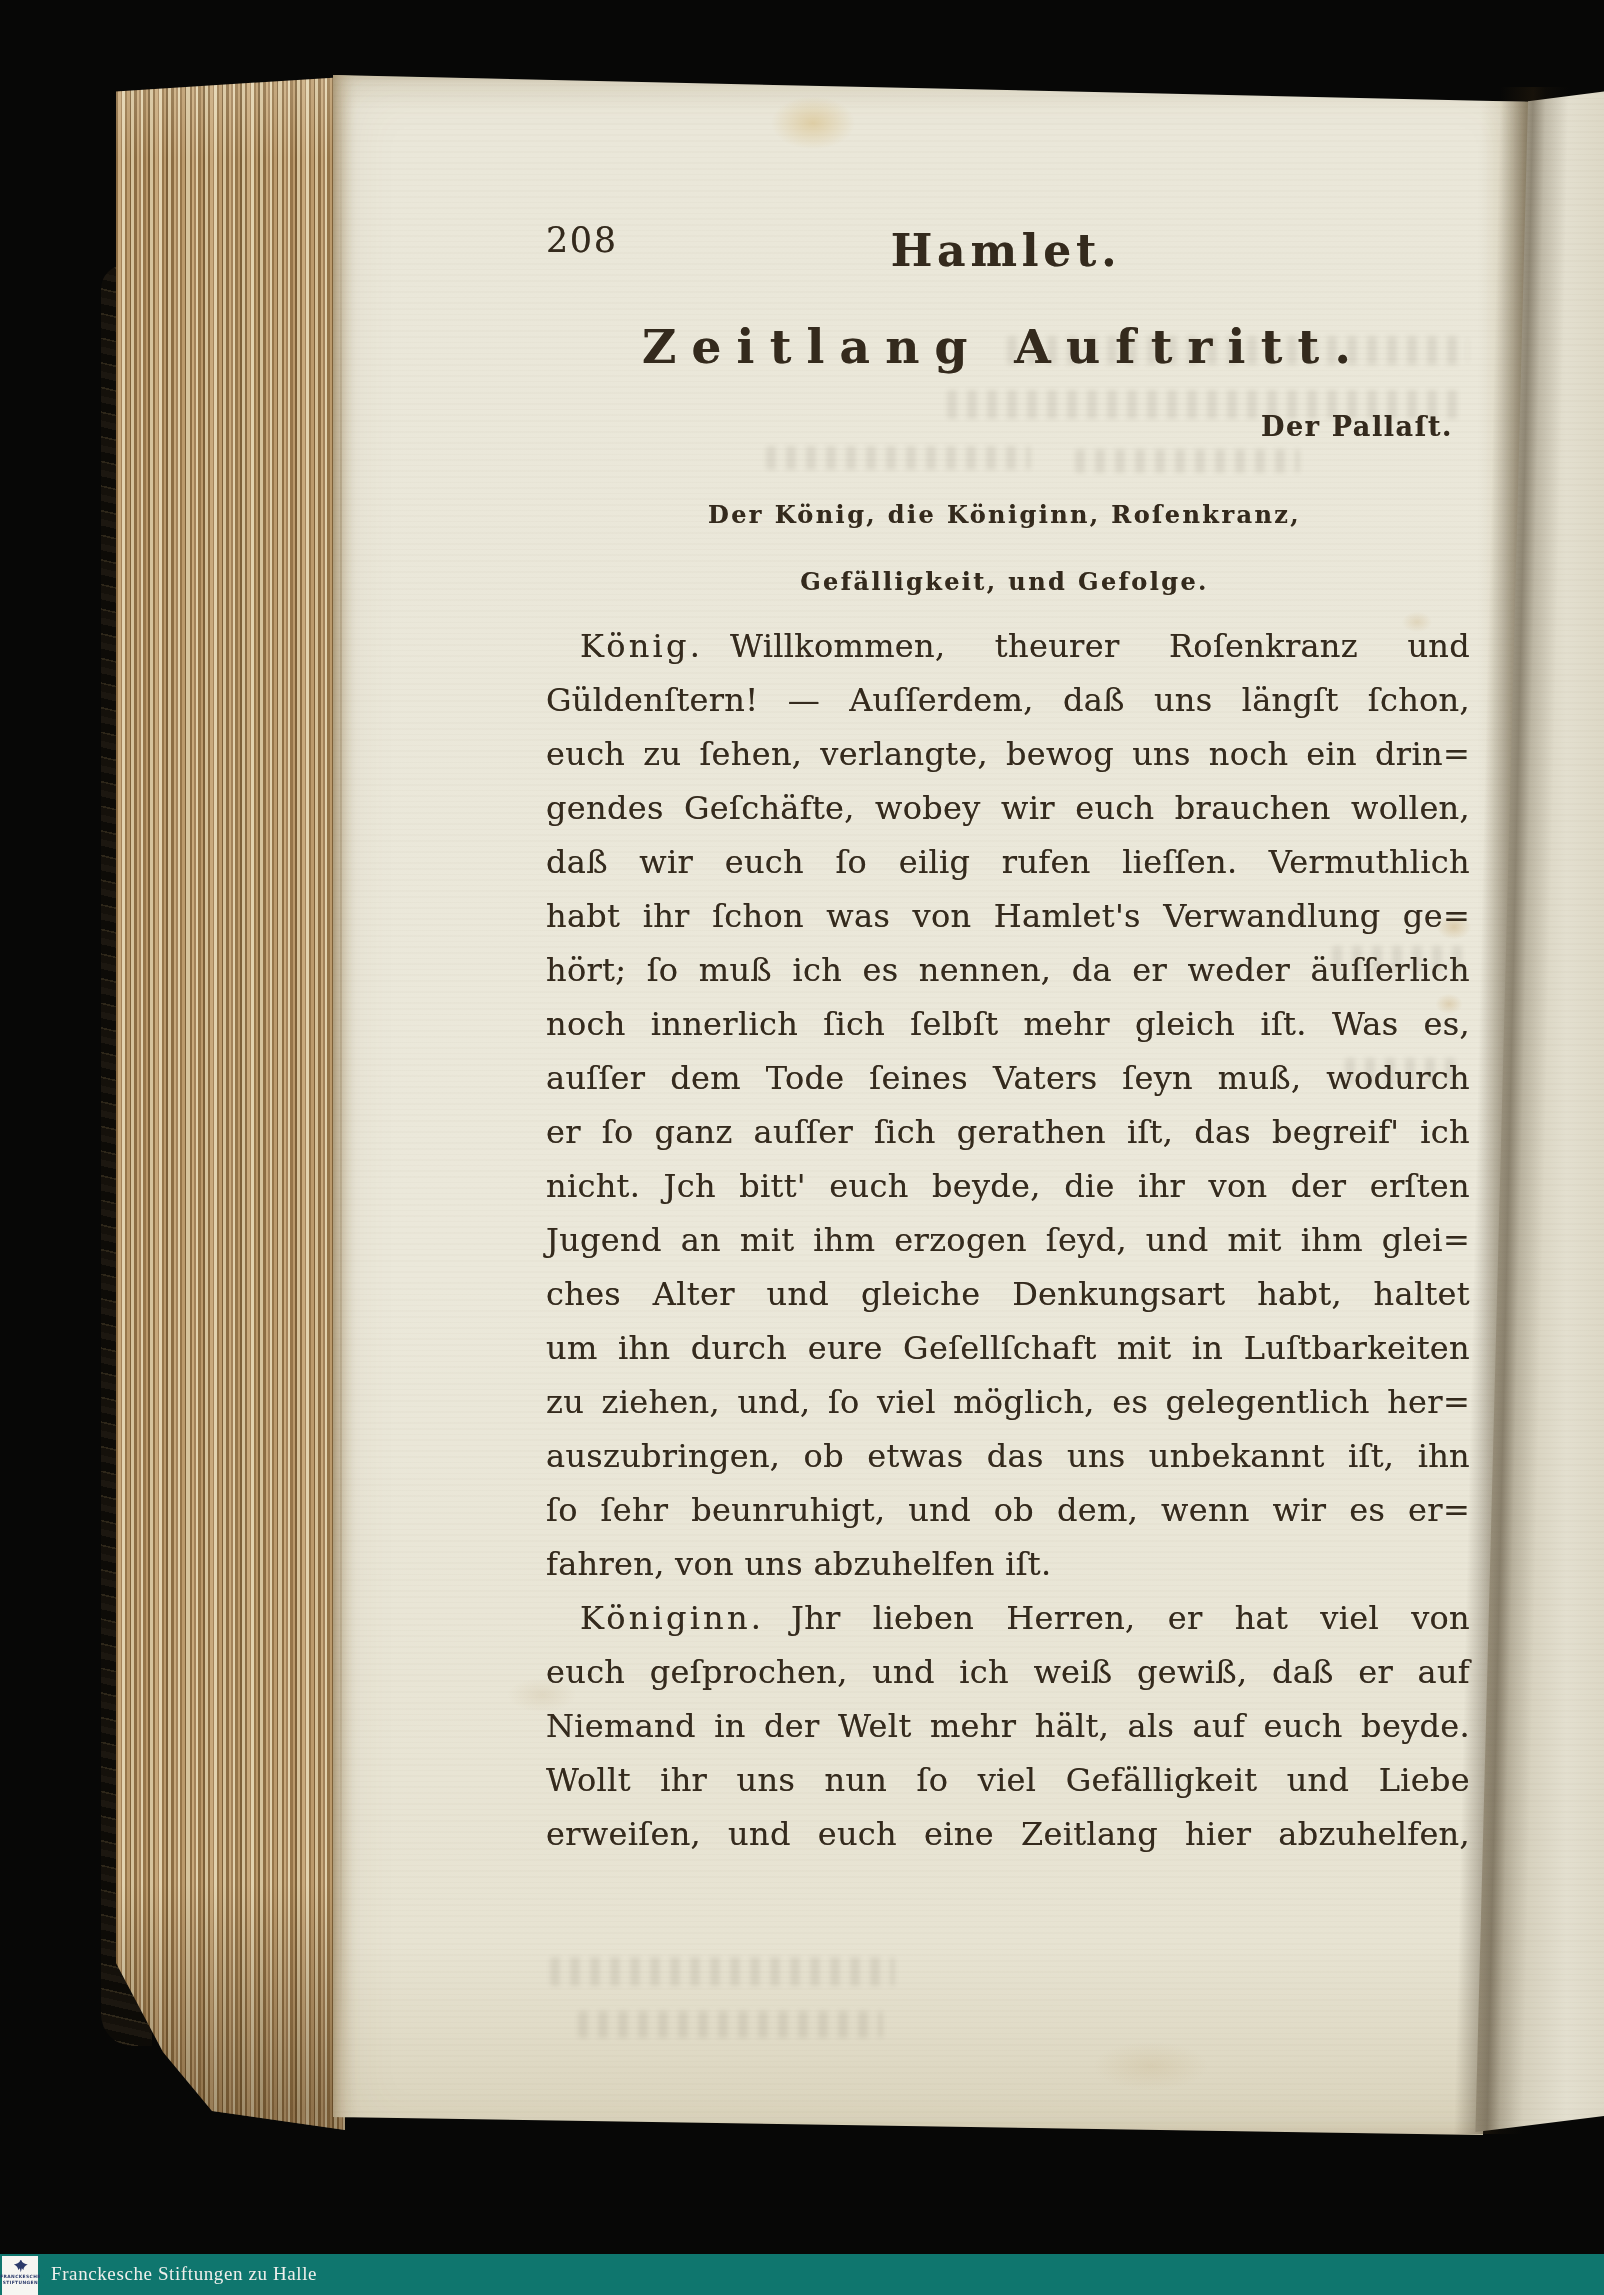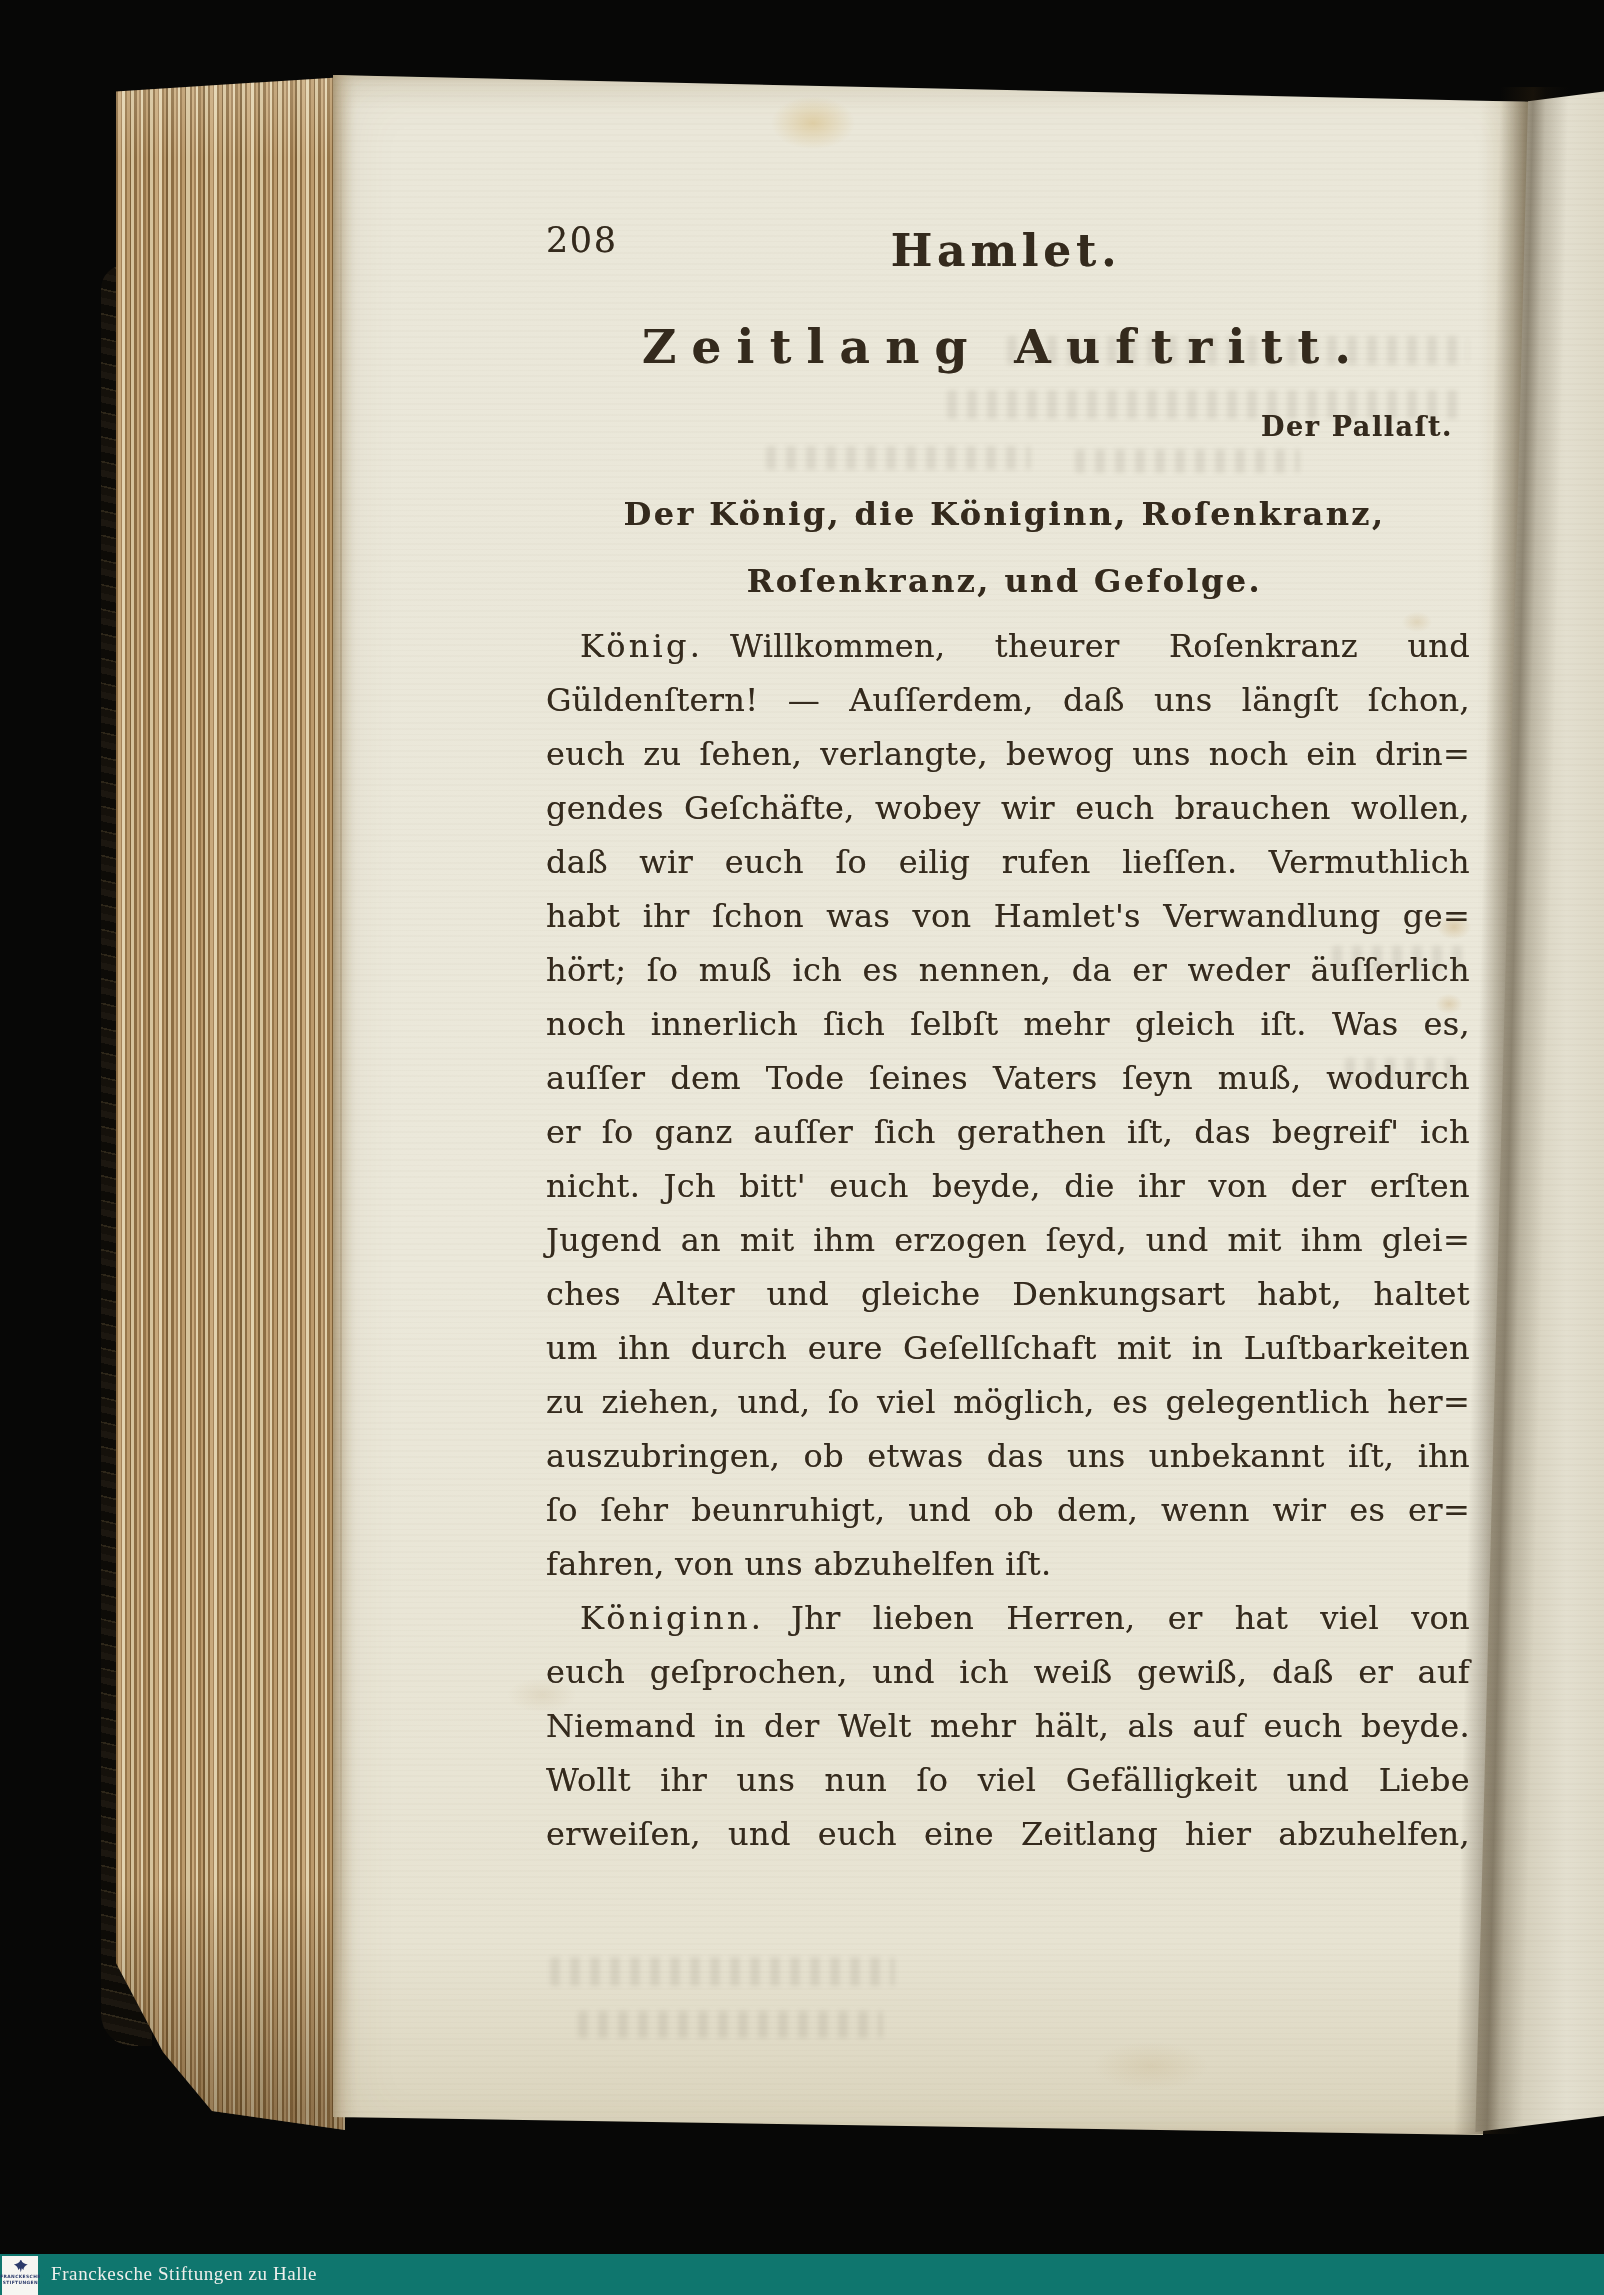--- a/index.html
+++ b/index.html
@@ -66,21 +66,21 @@
     position:absolute;
     background:repeating-linear-gradient(90deg,rgba(72,62,46,.18) 0 10.4px,rgba(0,0,0,0) 10.4px 20px);
     filter:blur(2.4px);opacity:.52;border-radius:4px;pointer-events:none;
   }
   
   .ink{color:#342a1d;text-shadow:0 0 0.6px rgba(50,40,26,.5);}
   .page-number{position:absolute;left:546px;top:220px;font-size:35px;letter-spacing:1.6px;}
   .running-head{position:absolute;left:561px;width:890px;top:225px;font-size:44px;font-weight:bold;letter-spacing:4.8px;text-align:center;}
   .scene-heading{position:absolute;left:555px;width:898px;top:319px;font-size:47px;font-weight:bold;letter-spacing:15.2px;text-align:center;white-space:nowrap;}
   .scene-location{position:absolute;left:555px;width:898px;top:411px;font-size:27px;font-weight:bold;letter-spacing:1.6px;text-align:right;}
-  .dramatis{position:absolute;left:552px;width:905px;top:481px;text-align:center;font-size:32px;font-weight:bold;letter-spacing:2.4px;}
+  .dramatis{position:absolute;left:552px;width:905px;top:481px;text-align:center;font-size:24px;font-weight:bold;letter-spacing:2.4px;}
   .dramatis .dline{height:67px;line-height:67px;}
   .body-block{position:absolute;left:546px;top:619px;width:924px;font-size:32px;letter-spacing:0.3px;}
   .line{height:54px;line-height:54px;white-space:nowrap;}
   .line.j{white-space:normal;text-align:justify;text-align-last:justify;}
   .line.indent{padding-left:34px;}
   .line.j.indent{width:890px;}
   .speaker{font-weight:normal;letter-spacing:3.2px;margin-right:27px;}
   
   .footer-bar{position:absolute;left:0;top:2254px;width:1604px;height:42px;background:#0f766e;}
   .logo-box{position:absolute;left:2.4px;top:2.4px;width:36px;height:39px;background:#f6f6f2;
@@ -112,21 +112,21 @@
 <div class="right-page"></div>
 <div class="gutter-shadow"></div>
 
 <div class="page-number ink">208</div>
 <div class="running-head ink">Hamlet.</div>
 <div class="scene-heading ink">Zeitlang Auftritt.</div>
 <div class="scene-location ink">Der Pallaſt.</div>
 
 <div class="dramatis ink">
   <div class="dline">Der König, die Königinn, Roſenkranz,</div>
-  <div class="dline">Roſenkranz, und Gefolge.</div>
+  <div class="dline">Gefälligkeit, und Gefolge.</div>
 </div>
 
 <div class="body-block ink">
 
   <div class="line j indent"><span class="speaker">König.</span><span>Willkommen, theurer Roſenkranz und</span></div>
   <div class="line j">Güldenſtern! — Auſſerdem, daß uns längſt ſchon,</div>
   <div class="line j">euch zu ſehen, verlangte, bewog uns noch ein drin=</div>
   <div class="line j">gendes Geſchäfte, wobey wir euch brauchen wollen,</div>
   <div class="line j">daß wir euch ſo eilig rufen lieſſen.  Vermuthlich</div>
   <div class="line j">habt ihr ſchon was von Hamlet's Verwandlung ge=</div>

